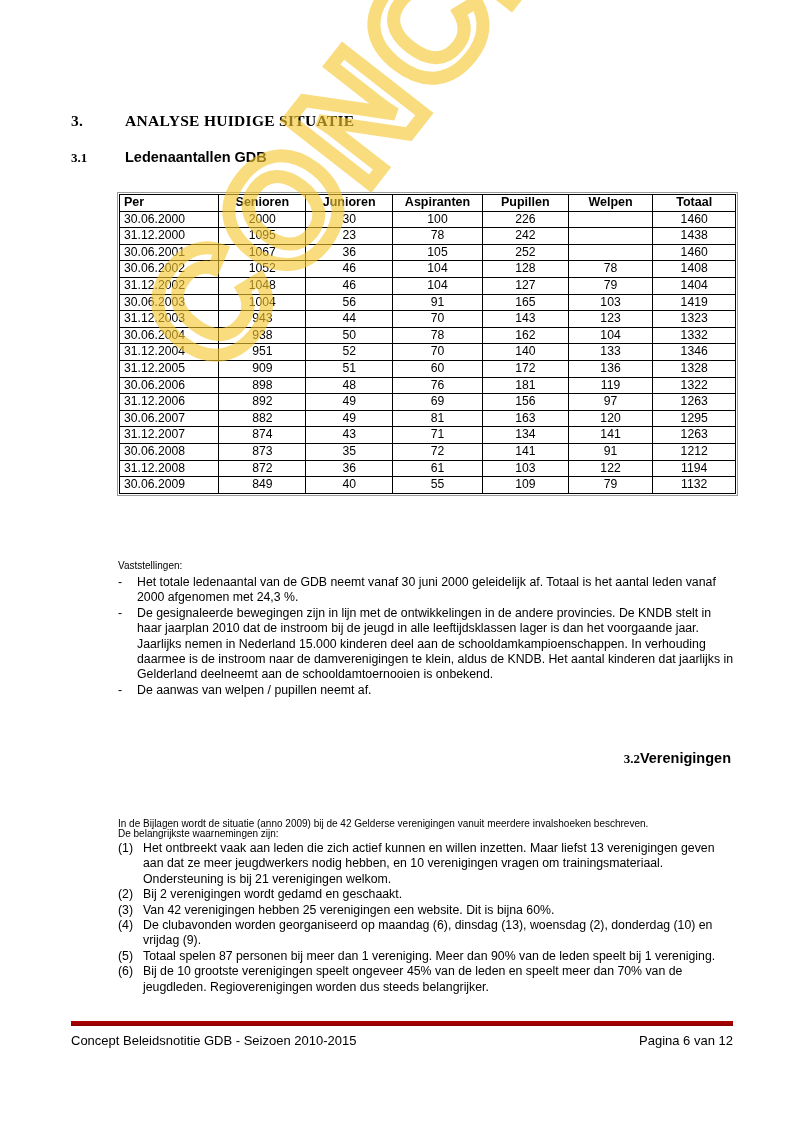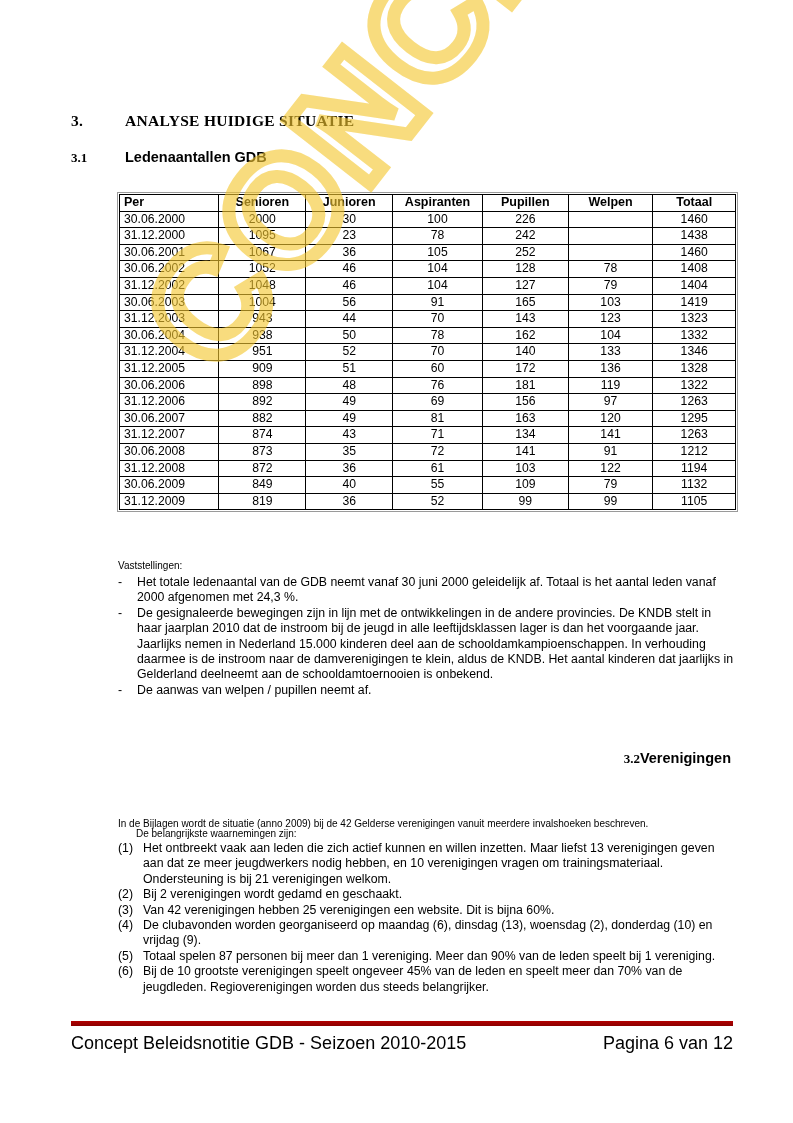--- a/index.html
+++ b/index.html
@@ -142,21 +142,21 @@
   .dash-marker { width: 19px; flex: 0 0 19px; }
   .dash-body { flex: 1; }
 
   #verenigingen-intro {
     left: 118px;
     top: 780px;
     width: 618px;
     margin-top: 36px;
   }
   #verenigingen-lead {
-    left: 136px;
+    left: 118px;
     top: 826px;
     width: 618px;
   }
 
   #num-list {
     position: absolute;
     left: 118px;
     top: 841px;
     width: 620px;
     font-size: 12.3px;
@@ -180,21 +180,21 @@
     background: linear-gradient(180deg, #b30000 0%, #8a0000 100%);
     z-index: 6;
   }
   #footer-row {
     position: absolute;
     left: 71px;
     top: 1033px;
     width: 662px;
     display: flex;
     justify-content: space-between;
-    font-size: 18px;
+    font-size: 13px;
     z-index: 6;
   }
 </style>
 </head>
 <body>
 
 <div id="page-content">
 
   <div class="h1-row">
     <span class="h1-num">3.</span><span>ANALYSE HUIDIGE SITUATIE</span>
@@ -364,29 +364,20 @@
           </tr>
           <tr>
             <td class="col-per">30.06.2009</td>
             <td class="num">849</td>
             <td class="num">40</td>
             <td class="num">55</td>
             <td class="num">109</td>
             <td class="num">79</td>
             <td class="num">1132</td>
           </tr>
-          <tr>
-            <td class="col-per">31.12.2009</td>
-            <td class="num">819</td>
-            <td class="num">36</td>
-            <td class="num">52</td>
-            <td class="num">99</td>
-            <td class="num">99</td>
-            <td class="num">1105</td>
-          </tr>
         </tbody>
     </table>
   </div>
 
   <div class="txt" id="vaststellingen-label">Vaststellingen:</div>
 
   <div class="dash-list" id="dash-list">
       <div class="dash-item">
         <span class="dash-marker">-</span>
         <span class="dash-body">Het totale ledenaantal van de GDB neemt vanaf 30 juni 2000 geleidelijk af. Totaal is het aantal leden vanaf 2000 afgenomen met 24,3 %.</span>

